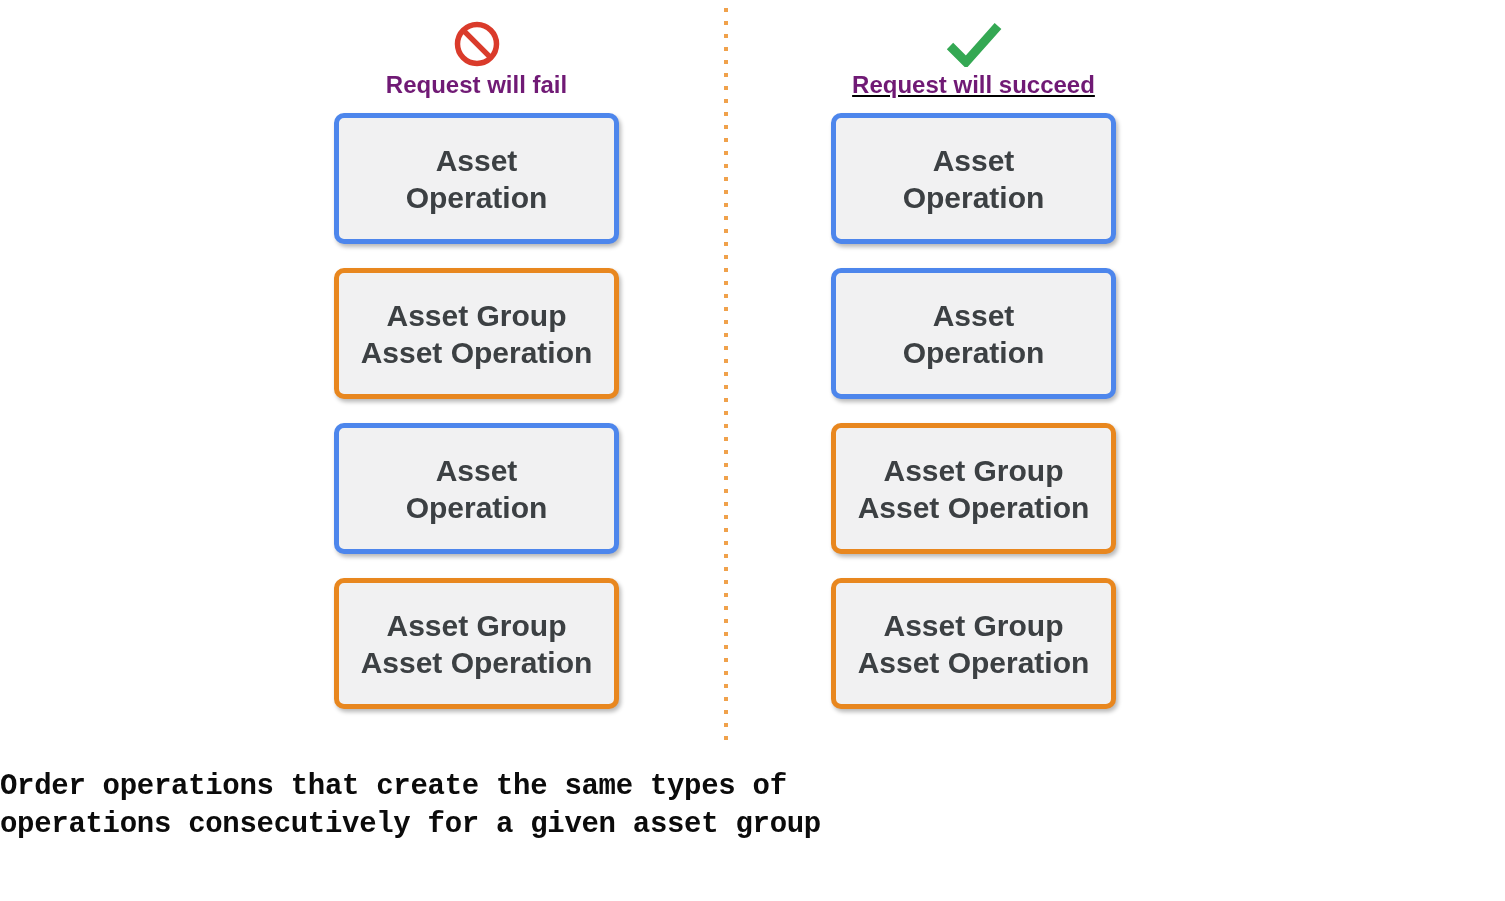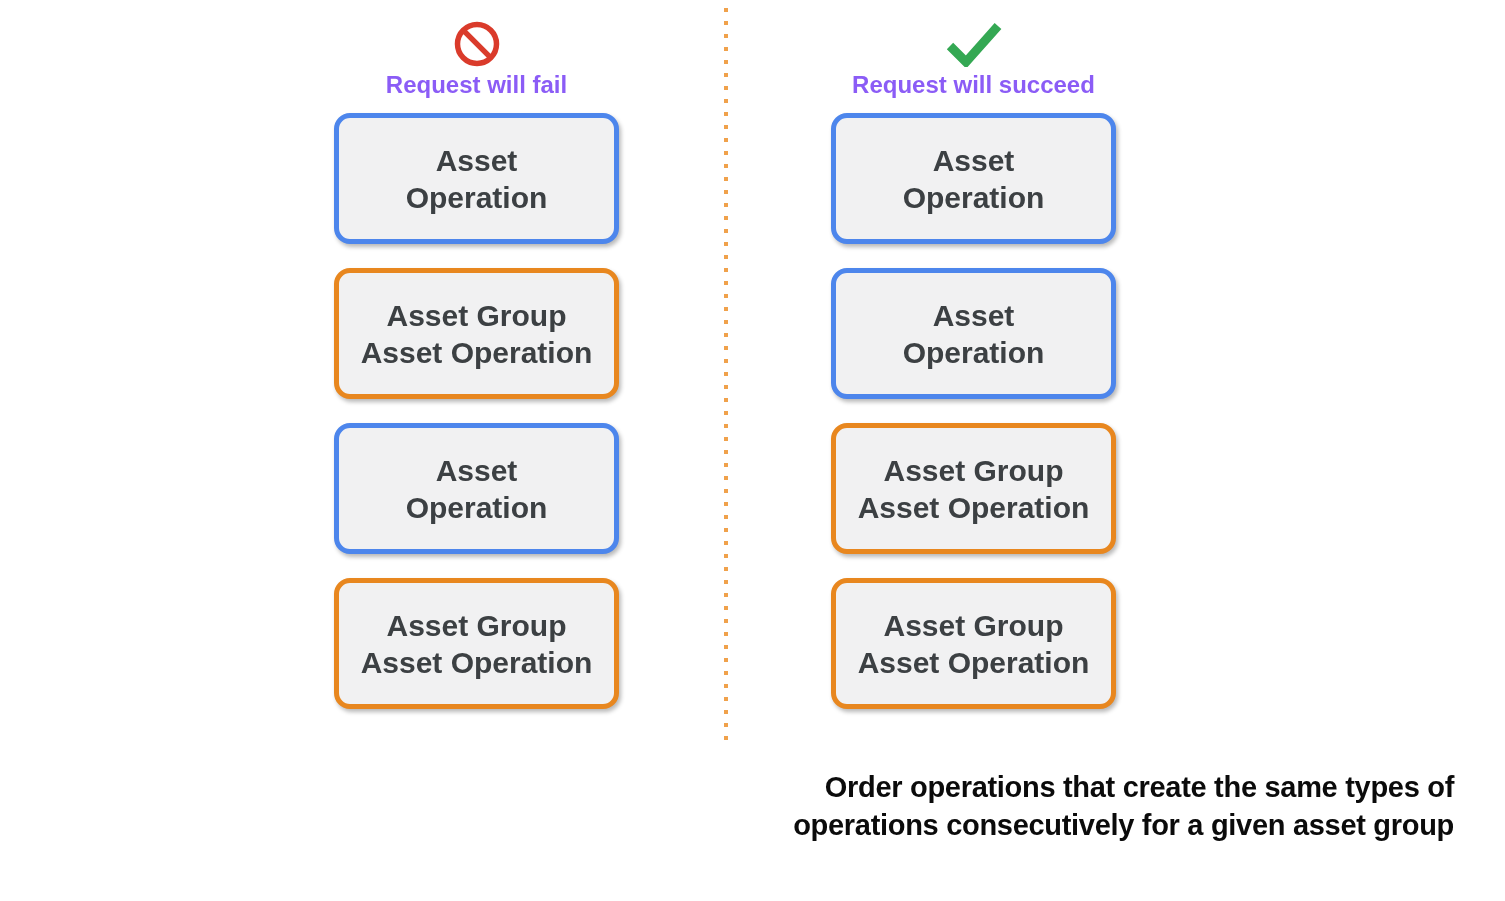--- a/index.html
+++ b/index.html
@@ -31,72 +31,73 @@
   
   .col-header {
     position: absolute;
     top: 17px;
     width: 285px;
     display: flex;
     flex-direction: column;
     align-items: center;
   }
   #fail-header   { left: 334px; }
-  #succeed-header{ left: 831px; }
+  #succeed-header{ left: 831px; text-decoration: underline; }
   .icon-slot {
     height: 50px;
     display: flex;
     align-items: flex-end;
     justify-content: center;
   }
   .col-title {
     margin: 3px 0 0 0;
     font-size: 24px;
     font-weight: bold;
-    color: #8b5cf6;
+    color: #701a75;
     line-height: 29px;
     white-space: nowrap;
   }
   
   .boxes {
     position: absolute;
     top: 113px;
     width: 285px;
     display: flex;
     flex-direction: column;
     gap: 24px;
   }
   #fail-boxes    { left: 334px; }
   #succeed-boxes { left: 831px; }
   .box {
     box-sizing: border-box;
     height: 131px;
     border: 5px solid #888;
-    border-radius: 16px;
+    border-radius: 10px;
     background: var(--box_bg);
     display: flex;
     flex-direction: column;
     justify-content: center;
     align-items: center;
     box-shadow: 2px 3px 4px rgba(0,0,0,0.28);
   }
   .box-line {
     font-size: 30px;
     font-weight: bold;
     color: var(--box_text);
     line-height: 37px;
     white-space: nowrap;
   }
   
   .caption {
     position: absolute;
     top: 768px;
     left: 0;
     width: 1454px;
-    text-align: right;
+    text-align: left;
+    font-family: Liberation Mono, monospace;
   }
   .caption-line {
     font-size: 29px;
     font-weight: bold;
     color: #0b0b0b;
     line-height: 38px;
     letter-spacing: -0.3px;
   }
 </style>
 </head>

